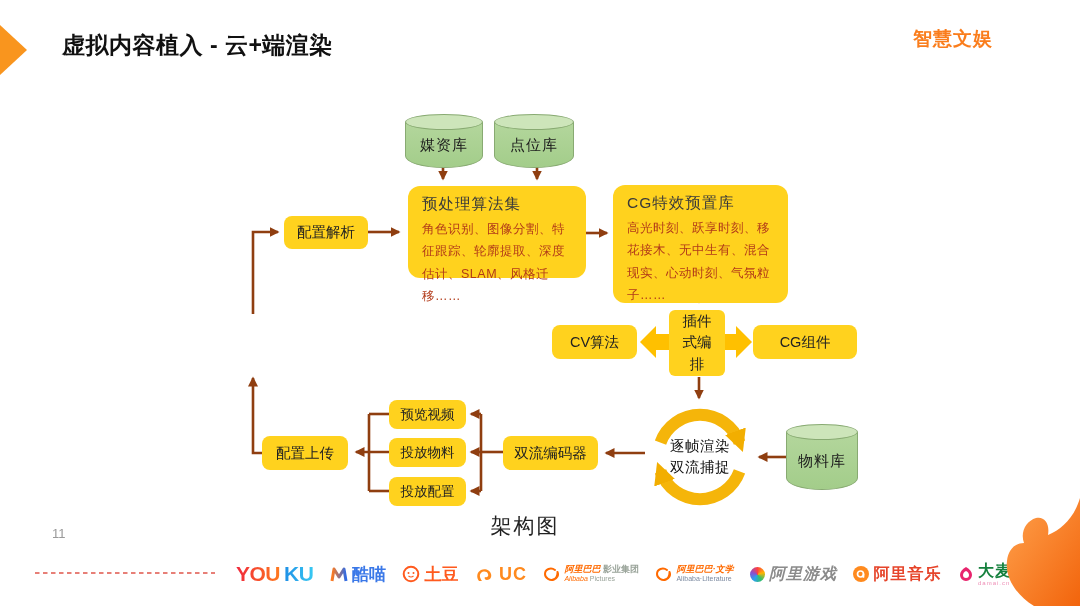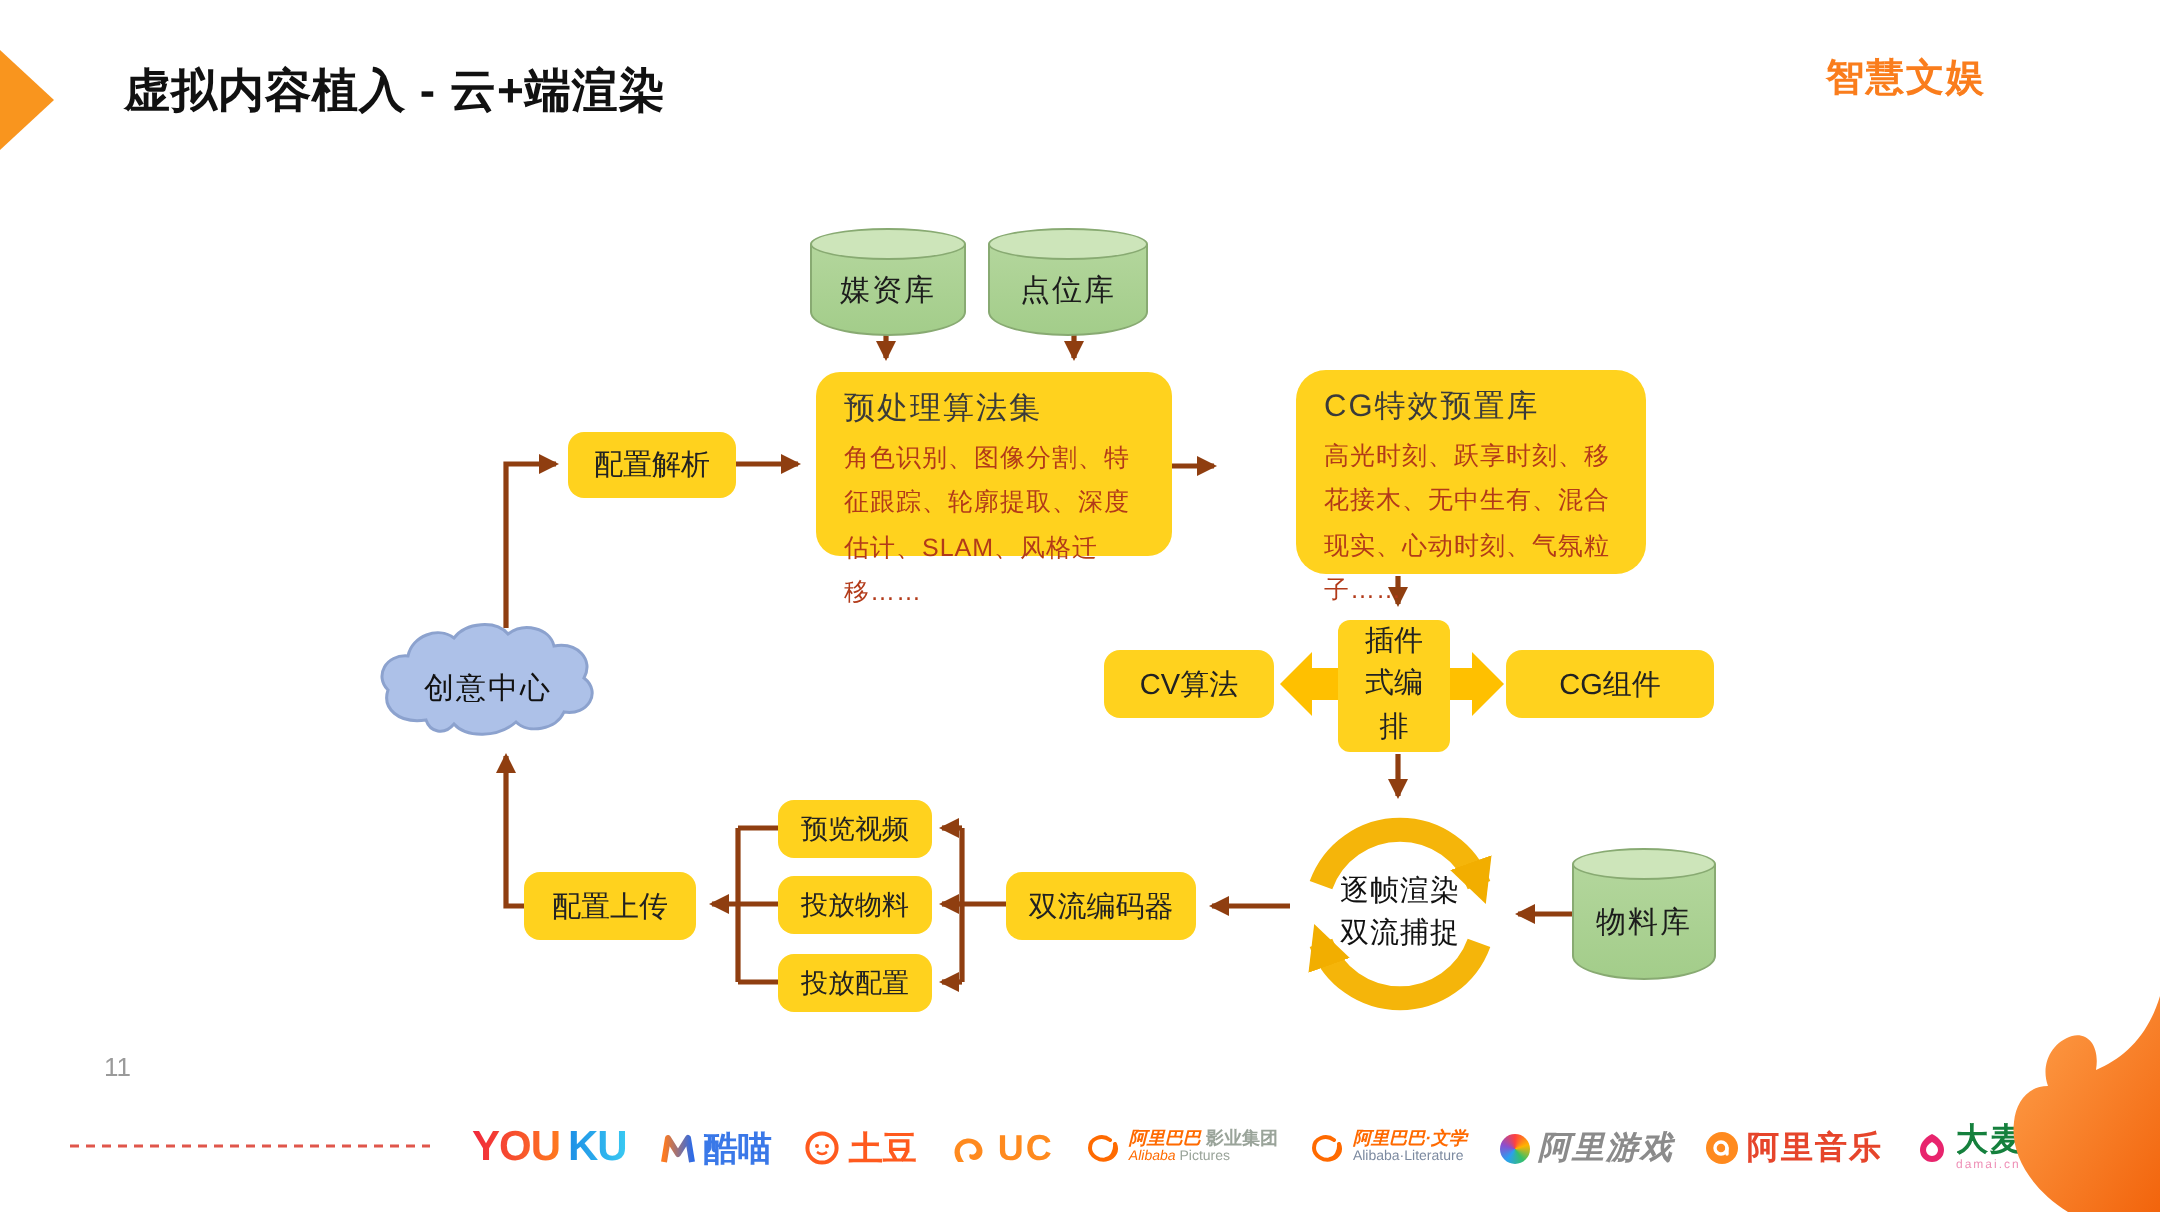--- a/index.html
+++ b/index.html
@@ -138,49 +138,44 @@
   <div class="shape cylinder" style="left:786px; top:424px; width:72px; height:66px;">
     <div class="cyl-body"></div>
     <div class="cyl-top"></div>
     <div class="cyl-label">物料库</div>
   </div>
 
   <div class="shape ybox-big" style="left:408px; top:186px; width:178px; height:92px;">
     <div class="btitle">预处理算法集</div>
     <div class="bbody">角色识别、图像分割、特征跟踪、轮廓提取、深度估计、SLAM、风格迁移……</div>
   </div>
-  <div class="shape ybox-big" style="left:648px; top:185px; width:175px; height:102px;border-radius:15px;">
+  <div class="shape ybox-big" style="left:613px; top:185px; width:175px; height:118px;">
     <div class="btitle">CG特效预置库</div>
     <div class="bbody">高光时刻、跃享时刻、移花接木、无中生有、混合现实、心动时刻、气氛粒子……</div>
   </div>
 
   <div class="shape ybox" style="left:284px; top:216px; width:84px; height:33px;">配置解析</div>
   <div class="shape ybox" style="left:552px; top:325px; width:85px; height:34px;">CV算法</div>
   <div class="shape ybox" style="left:753px; top:325px; width:104px; height:34px;">CG组件</div>
   <div class="shape plugin-box" style="left:669px; top:310px; width:56px; height:66px;">
     <span>插件式编排</span>
   </div>
   <div class="shape ybox" style="left:503px; top:436px; width:95px; height:34px;">双流编码器</div>
   <div class="shape ybox" style="left:389px; top:400px; width:77px; height:29px; font-size:13.5px;">预览视频</div>
   <div class="shape ybox" style="left:389px; top:438px; width:77px; height:29px; font-size:13.5px;">投放物料</div>
   <div class="shape ybox" style="left:389px; top:477px; width:77px; height:29px; font-size:13.5px;">投放配置</div>
   <div class="shape ybox" style="left:262px; top:436px; width:86px; height:34px;">配置上传</div>
 
-  <div class="shape" style="left:185px; top:306px; width:118px; height:68px;">
-    <svg width="118" height="68" viewBox="0 0 118 68">
-      <path d="M28,54 C14,56 6,48 9,39 C2,32 8,21 19,22 C21,12 34,7 42,13 C48,5 63,4 69,11 C77,5 90,8 92,17 C104,15 112,24 107,33 C116,40 109,52 97,50 C93,59 79,61 73,55 C64,63 48,63 42,56 C37,62 30,60 28,54 Z" fill="#ADC1E8" stroke="#8CA2CE" stroke-width="1.5"></path>
-    </svg>
-    <div class="cloud-label">创意中心</div>
-  </div>
 
   <div class="cycle-label" style="left:650px; top:428px; width:100px; height:58px;">
     <span>逐帧渲染</span>
     <span>双流捕捉</span>
   </div>
 
+  <div class="caption">架构图</div>
   <div class="page-num">11</div>
 
   <svg class="dashed-line" style="left:0; top:0;" width="230" height="606" viewBox="0 0 230 606">
     <line x1="35" y1="573" x2="215" y2="573" stroke="#E0564B" stroke-width="1.6" stroke-dasharray="4.5 3.5"></line>
   </svg>
 
   <div class="footer-logos">
     <div class="logo">
       <span class="youku-1">YOU</span>
         <span class="youku-2">KU</span>

